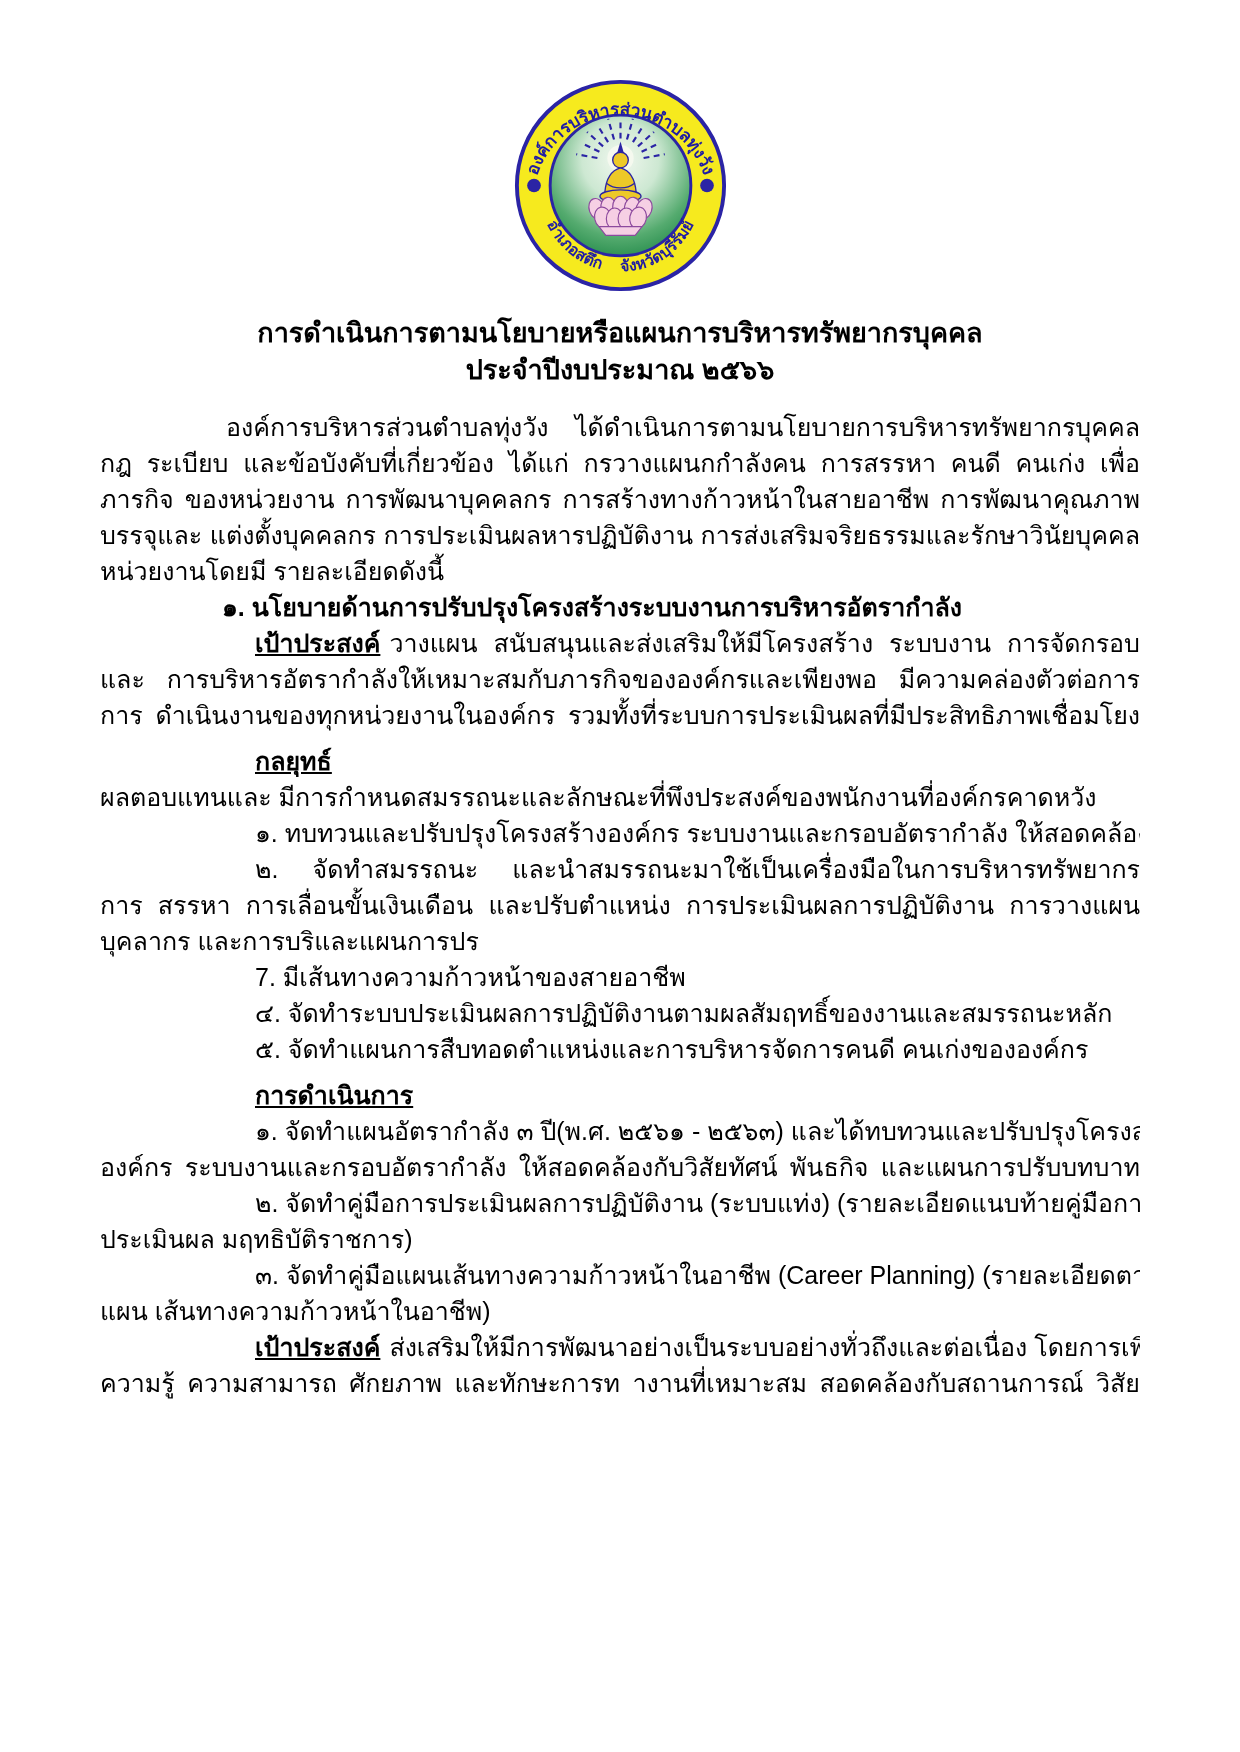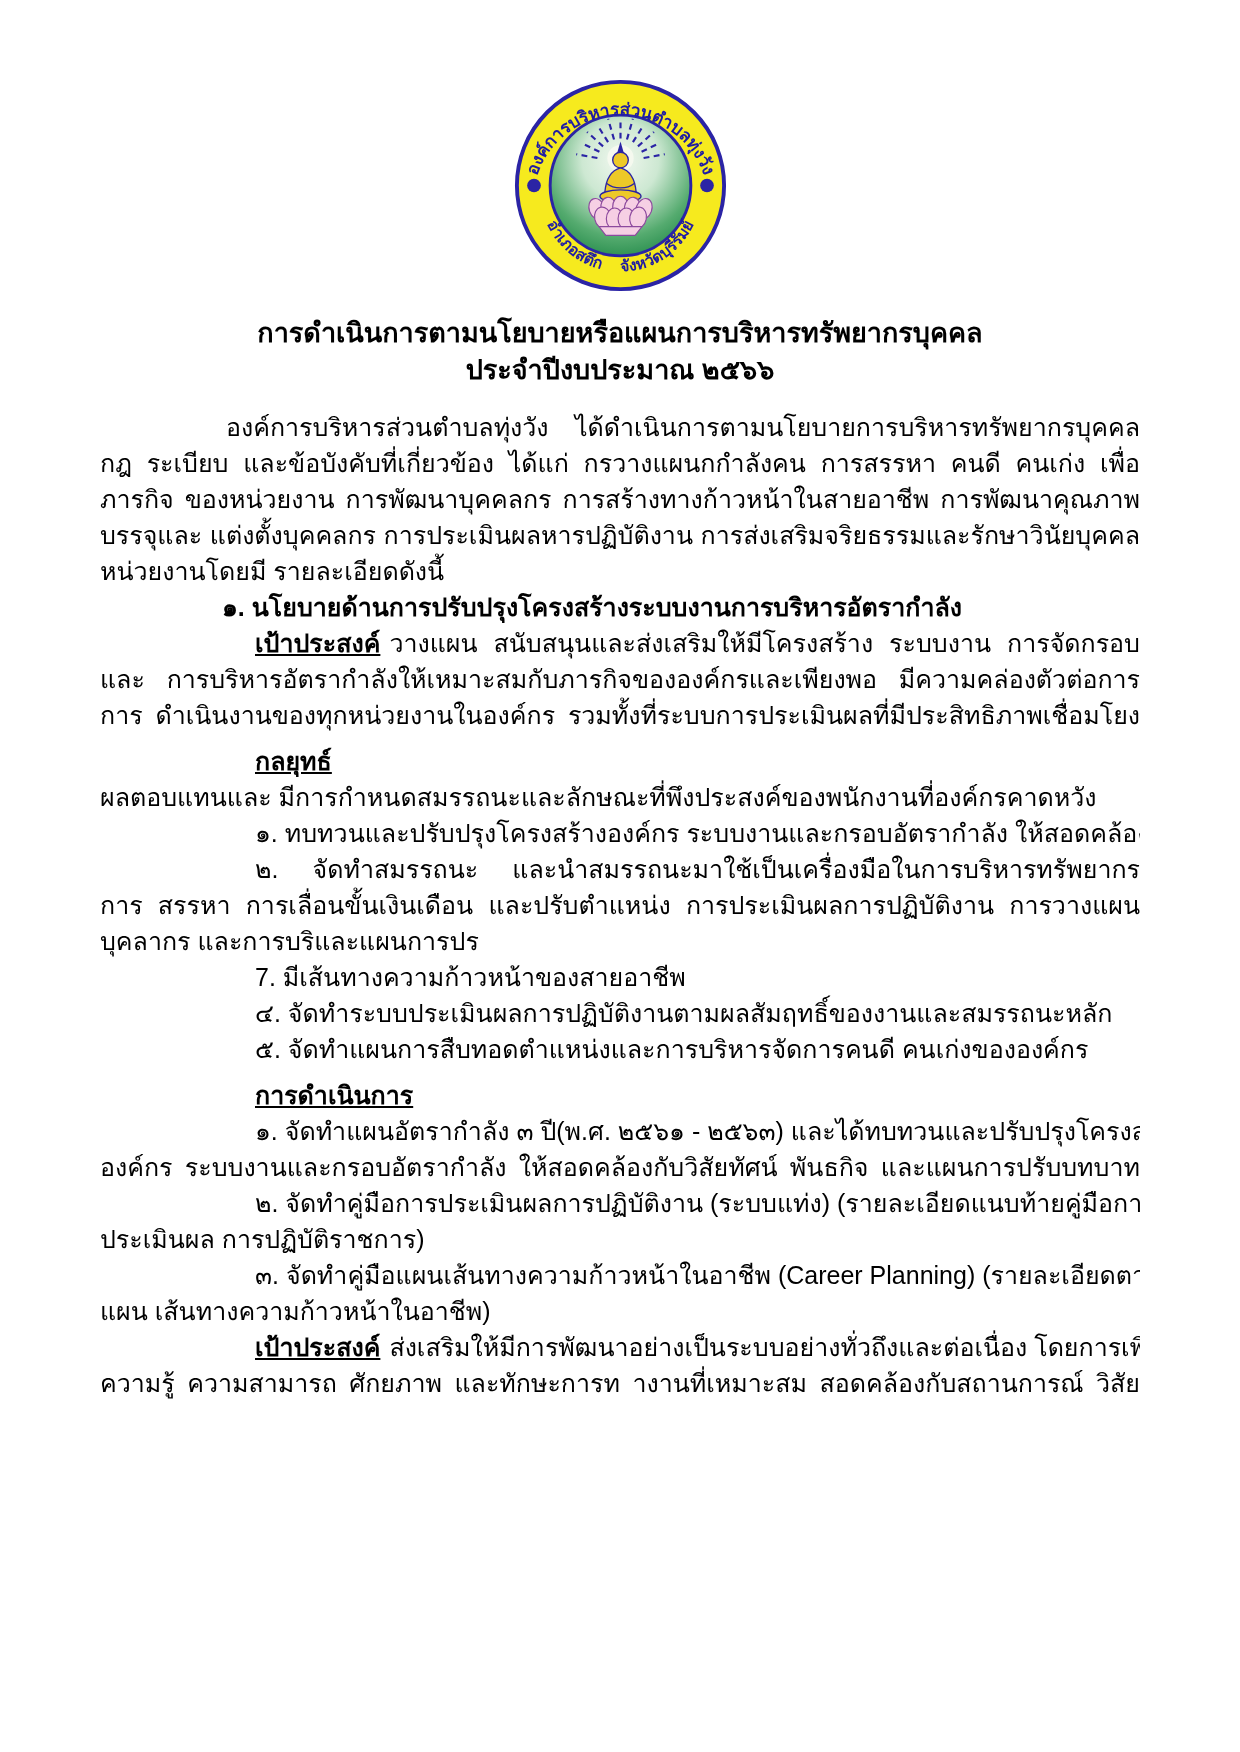--- a/index.html
+++ b/index.html
@@ -143,21 +143,21 @@
     <div class="ln indI">7. มีเส้นทางความก้าวหน้าของสายอาชีพ</div>
     <div class="ln indI">๔. จัดทำระบบประเมินผลการปฏิบัติงานตามผลสัมฤทธิ์ของงานและสมรรถนะหลัก</div>
     <div class="ln indI">๕. จัดทำแผนการสืบทอดตำแหน่งและการบริหารจัดการคนดี คนเก่งขององค์กร</div>
 
     <div class="ln indI gap">
       <span class="lbl">การดำเนินการ</span>
     </div>
     <div class="ln indI">๑. จัดทำแผนอัตรากำลัง ๓ ปี(พ.ศ. ๒๕๖๑ - ๒๕๖๓) และได้ทบทวนและปรับปรุงโครงสร้าง</div>
     <div class="ln j">องค์กร ระบบงานและกรอบอัตรากำลัง ให้สอดคล้องกับวิสัยทัศน์ พันธกิจ และแผนการปรับบทบาทและ</div>
     <div class="ln indI">๒. จัดทำคู่มือการประเมินผลการปฏิบัติงาน (ระบบแท่ง) (รายละเอียดแนบท้ายคู่มือการ</div>
-    <div class="ln">ประเมินผล การปฏิบัติราชการ)</div>
+    <div class="ln">ประเมินผล มฤทธิบัติราชการ)</div>
     <div class="ln indI">๓. จัดทำคู่มือแผนเส้นทางความก้าวหน้าในอาชีพ (Career Planning) (รายละเอียดตามคู่มือ</div>
     <div class="ln">แผน เส้นทางความก้าวหน้าในอาชีพ)</div>
 
 
     <div class="ln indI">
       <span class="lbl">เป้าประสงค์</span><span>ส่งเสริมให้มีการพัฒนาอย่างเป็นระบบอย่างทั่วถึงและต่อเนื่อง โดยการเพิ่มพูน</span>
     </div>
     <div class="ln j">ความรู้ ความสามารถ ศักยภาพ และทักษะการท างานที่เหมาะสม สอดคล้องกับสถานการณ์ วิสัยทัศน์ และ</div>
 
   </div>

